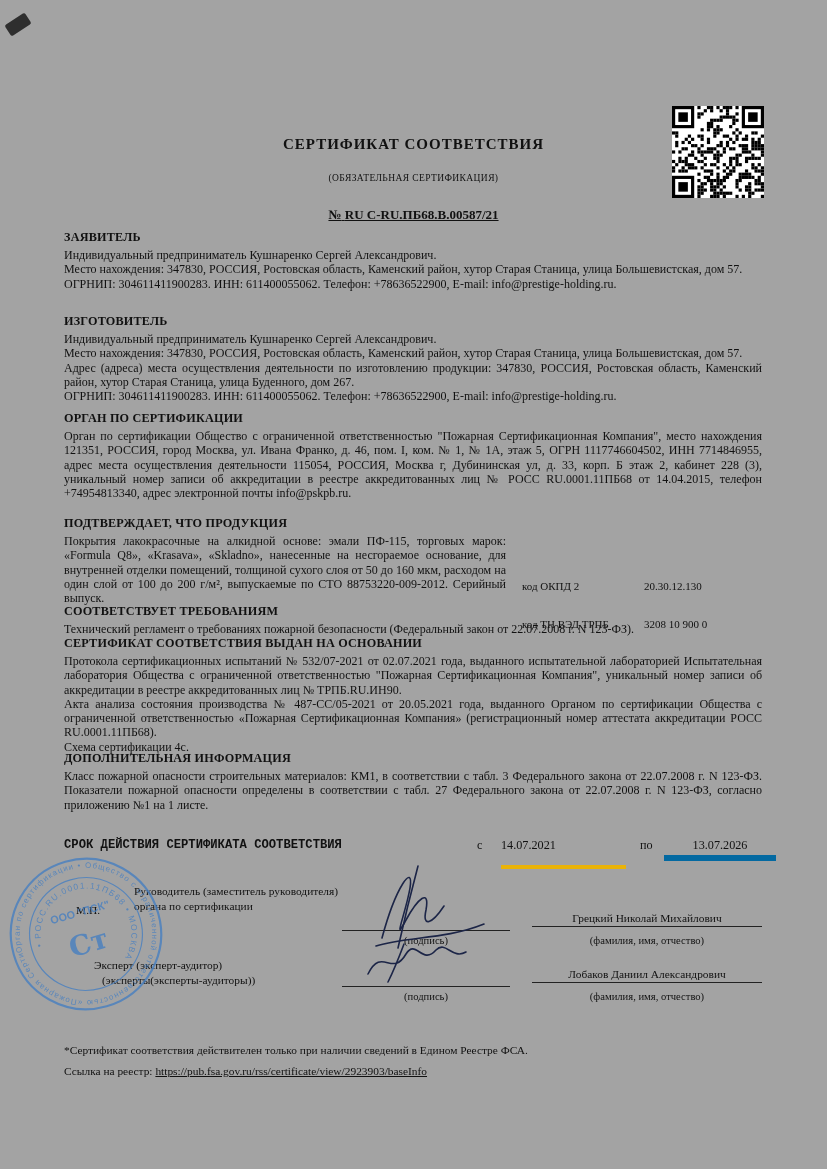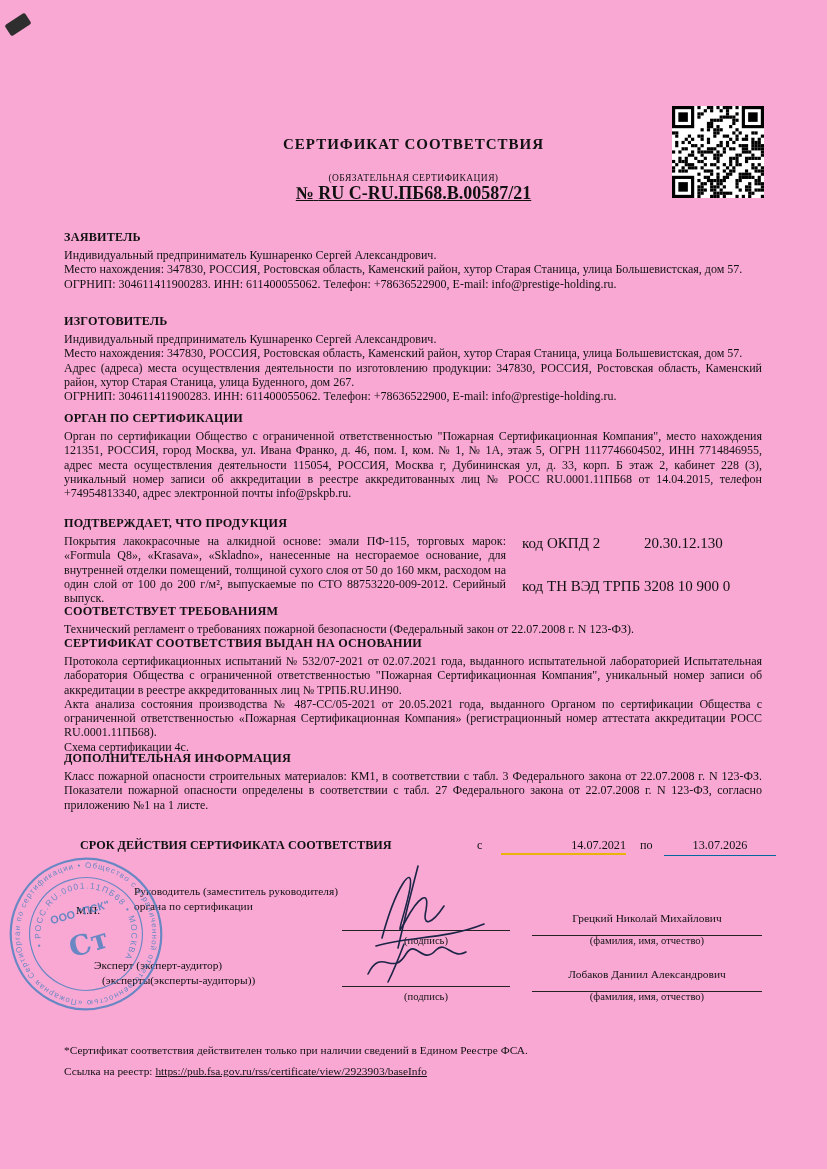--- a/index.html
+++ b/index.html
@@ -1,51 +1,51 @@
 <!DOCTYPE html>
 <html><head>
 <meta charset="utf-8">
 <style>
   html,body{margin:0;padding:0;background:#e9e9e9;}
-  .page{position:relative;width:827px;height:1169px;margin:0 auto;background:#f9a8d4;
+  .page{position:relative;width:827px;height:1169px;margin:0 auto;background:#a3a3a3;
         font-family:"Liberation Serif",serif;color:#111;overflow:hidden;}
   .scan-mark{position:absolute;left:6px;top:18px;width:24px;height:13px;background:#2e2e2e;
         transform:rotate(-33deg);border-radius:2px;}
   .qr{position:absolute;left:672px;top:106px;width:92px;height:92px;}
   .hdr{position:absolute;top:136px;left:0;width:100%;text-align:center;}
   .title{font-size:15px;font-weight:bold;letter-spacing:1px;}
   .subtitle{font-size:9.5px;margin-top:20px;letter-spacing:.4px;}
-  .number{font-size:18px;font-weight:bold;margin-top:0;}
+  .number{font-size:13px;font-weight:bold;margin-top:24px;}
   .num-underline{text-decoration:underline;}
   .sec{position:absolute;left:64px;width:698px;}
   .sec h2{font-size:12.2px;margin:0 0 3px 0;letter-spacing:.2px;}
   .sec p{margin:0;font-size:12px;line-height:14.3px;text-align:justify;}
   .prod-row{display:flex;}
   .prod-text{width:442px;}
-  .codes{width:240px;margin-left:16px;font-size:15px;padding-top:1px;}
+  .codes{width:240px;margin-left:16px;font-size:11px;padding-top:1px;margin-top:45px;}
   .code-row{display:flex;}
   .code-row.second{margin-top:26px;}
   .code-label{width:122px;}
   .code-value{flex:1;font-family:Liberation Serif, serif;}
   .validity{height:22px;font-size:12.2px;}
-  .v-title{position:absolute;left:16px;top:0;font-weight:bold;}
+  .v-title{position:absolute;left:0;top:0;font-weight:bold;font-family:Liberation Mono, monospace;}
   .v-from-label{position:absolute;left:413px;top:0;}
-  .v-from{position:absolute;left:437px;top:0;width:125px;text-align:right;border-bottom:2px solid #eab308;padding-bottom:0;}
+  .v-from{position:absolute;left:437px;top:0;width:125px;text-align:left;border-bottom:4px solid #eab308;padding-bottom:12px;}
   .v-to-label{position:absolute;left:576px;top:0;}
-  .v-to{position:absolute;left:600px;top:0;width:112px;text-align:center;border-bottom:1px solid #0369a1;padding-bottom:2px;}
+  .v-to{position:absolute;left:600px;top:0;width:112px;text-align:center;border-bottom:6px solid #0369a1;padding-bottom:2px;}
   .sigs{position:absolute;left:64px;top:878px;width:698px;height:155px;font-size:11.4px;}
   .mp{position:absolute;left:12px;top:26px;}
   .head-role{position:absolute;left:70px;top:6px;width:206px;line-height:14.5px;}
   .sigline{position:absolute;left:278px;width:168px;border-bottom:1px solid #222;}
   .sigline.one{top:30px;height:22px;}
   .sigline.two{top:86px;height:22px;}
   .sig-cap{position:absolute;left:278px;width:168px;text-align:center;font-size:10.6px;}
   .sig-cap.one{top:57px;}
   .sig-cap.two{top:113px;}
-  .nameline{position:absolute;left:468px;width:230px;text-align:center;border-bottom:1px solid #222;padding-bottom:11px;}
+  .nameline{position:absolute;left:468px;width:230px;text-align:center;border-bottom:1px solid #222;padding-bottom:2px;}
   .nameline.one{top:34px;}
   .nameline.two{top:90px;}
   .name-cap{position:absolute;left:468px;width:230px;text-align:center;font-size:10.6px;}
   .name-cap.one{top:57px;}
   .name-cap.two{top:113px;}
   .expert-role{position:absolute;left:30px;top:80px;width:250px;line-height:14.5px;}
   .sig-ink{position:absolute;pointer-events:none;}
   .sig-ink path{stroke:#1c2547;stroke-width:1.6;fill:none;stroke-linecap:round;}
   .sig-ink.one{left:292px;top:-22px;}
   .sig-ink.two{left:292px;top:60px;}

